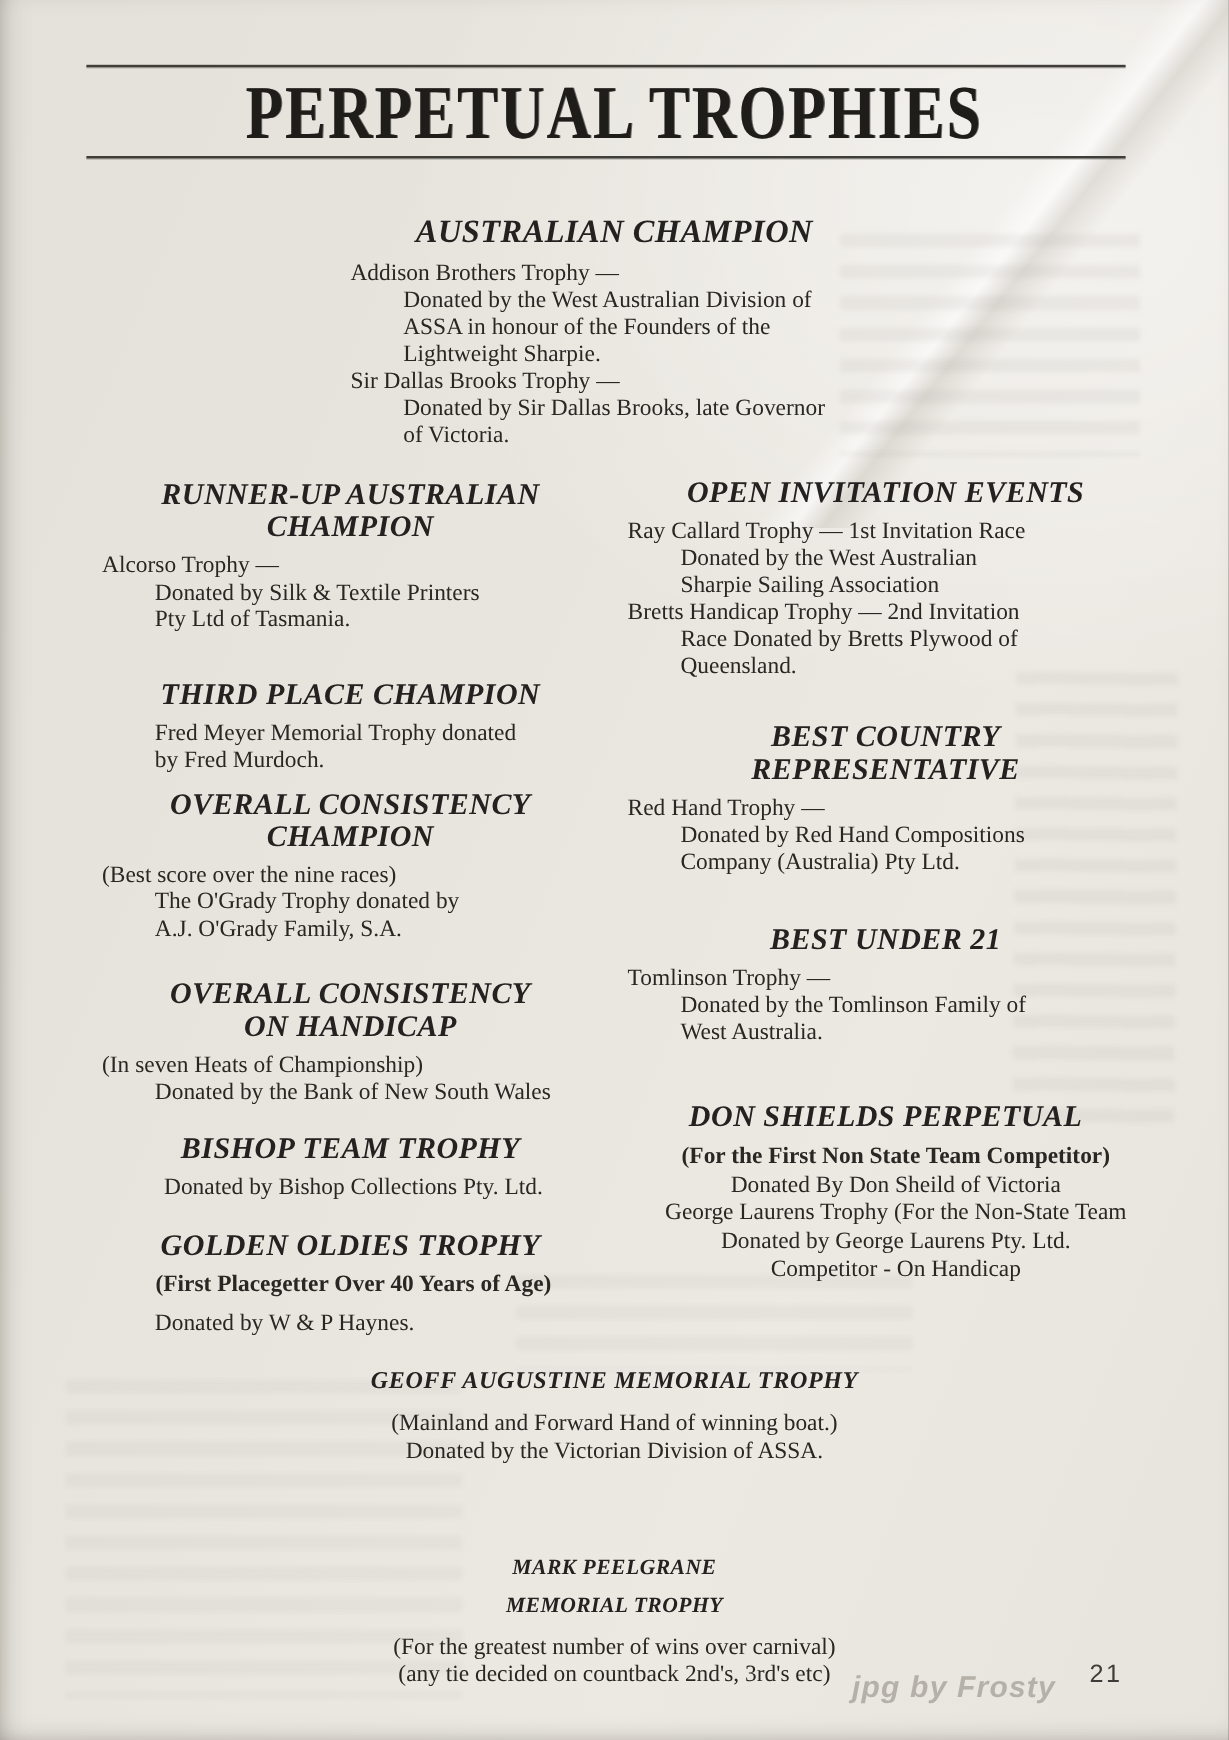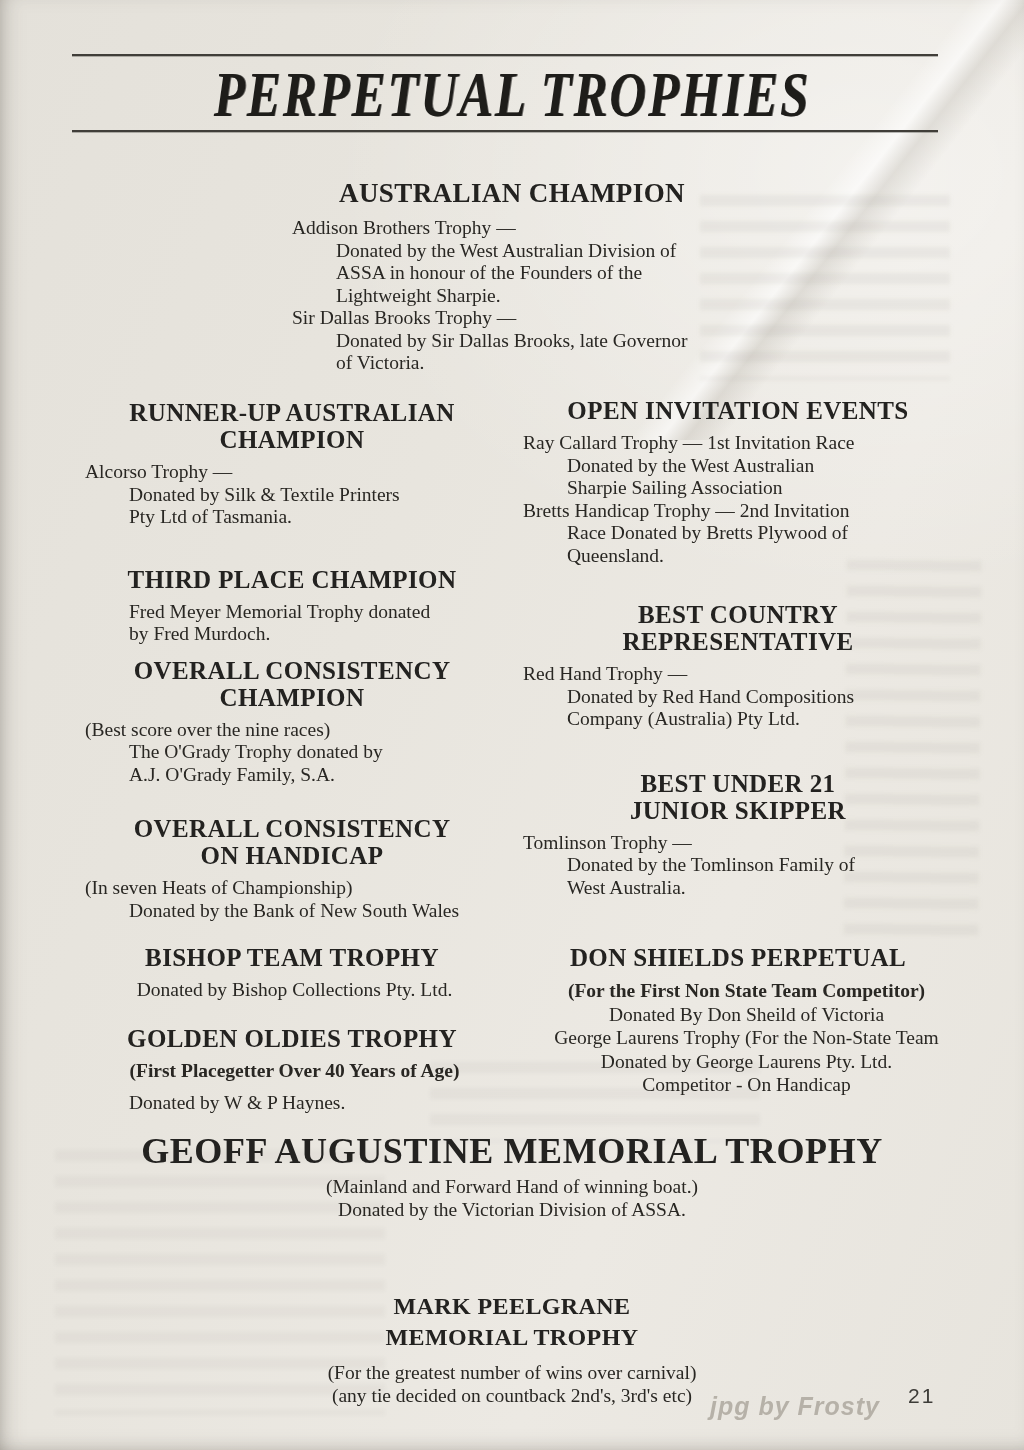--- a/index.html
+++ b/index.html
@@ -31,33 +31,33 @@
   .ghost.g2{left:845px;top:560px;width:135px;height:390px;transform:rotate(.5deg);}
   .ghost.g3{left:430px;top:1062px;width:330px;height:80px;opacity:.8;}
   .ghost.g4{left:55px;top:1150px;width:330px;height:265px;opacity:.75;}
 
   .rule{position:absolute;left:72px;width:866px;height:2px;background:#403e39;box-shadow:0 1px 0 rgba(64,62,57,.35);}
   .rule.top{top:54px;}
   .rule.under{top:130px;}
 
   .title{
     position:absolute;top:60px;left:0;width:100%;
-    text-align:center;margin:0;font-style:italic;
+    text-align:center;margin:0;
   }
   .title span{
     display:inline-block;
     font-size:61px;font-weight:bold;letter-spacing:2px;
     color:#1e1d1a;
     transform:scale(.84,1.04);
     text-shadow:1px 0 0 rgba(30,29,26,.6);
     white-space:nowrap;
   }
 
   h2{margin:0;font-weight:bold;color:#232220;text-align:center;
-     font-size:25px;line-height:27px;letter-spacing:.4px;}
+     font-size:25px;line-height:27px;letter-spacing:.4px;font-style:italic;}
   .intro-head{position:absolute;top:179px;left:0;width:100%;font-size:27px;line-height:29px;}
   .intro-body{position:absolute;top:217px;left:292px;width:470px;}
 
   .line{font-size:19.5px;line-height:22.5px;white-space:nowrap;}
   .line.ind{padding-left:44px;}
   .line.ctr{text-align:center;}
   .line.bold{font-weight:bold;}
   .line.gap{margin-top:10px;}
 
   .col{position:absolute;}
@@ -71,22 +71,22 @@
   .col-left  .sec:nth-child(6){margin-top:23px;}
   .col-right .sec:nth-child(2){margin-top:34px;}
   .col-right .sec:nth-child(3){margin-top:39px;}
   .col-right .sec:nth-child(4){margin-top:45px;}
   .col-right .sec:nth-child(4) .body{padding-left:17px;}
   .col-right .sec:nth-child(4) .line{line-height:23.5px;text-align:center;}
 
   .bottom-area .sec{position:absolute;left:0;width:100%;text-align:center;}
   .bottom-area .sec:nth-child(1){top:1136px;}
   .bottom-area .sec:nth-child(2){top:1291px;}
-  .bottom-area .sec:nth-child(1) h2{font-size:36px;line-height:31px;letter-spacing:.6px;}
-  .bottom-area .sec:nth-child(2) h2{font-size:24px;line-height:31px;}
+  .bottom-area .sec:nth-child(1) h2{font-size:20px;line-height:31px;letter-spacing:.6px;}
+  .bottom-area .sec:nth-child(2) h2{font-size:18px;line-height:31px;}
   .bottom-area .body{margin-top:9px;padding-left:0;}
   .bottom-area .line{white-space:normal;text-align:center;}
 
   .watermark{
     position:absolute;left:710px;top:1392px;
     font-family:"Liberation Sans","DejaVu Sans",sans-serif;
     font-style:italic;font-weight:bold;font-size:25px;
     color:#b6b1a8;letter-spacing:1px;
   }
   .pagenum{
@@ -202,21 +202,20 @@
         </h2>
         <div class="body">
           <div class="line">Red Hand Trophy —</div>
           <div class="line ind">Donated by Red Hand Compositions</div>
           <div class="line ind">Company (Australia) Pty Ltd.</div>
         </div>
       </section>
       <section class="sec">
         <h2>
           <div>BEST UNDER 21</div>
-          <div>JUNIOR SKIPPER</div>
         </h2>
         <div class="body">
           <div class="line">Tomlinson Trophy —</div>
           <div class="line ind">Donated by the Tomlinson Family of</div>
           <div class="line ind">West Australia.</div>
         </div>
       </section>
       <section class="sec">
         <h2>
           <div>DON SHIELDS PERPETUAL</div>

